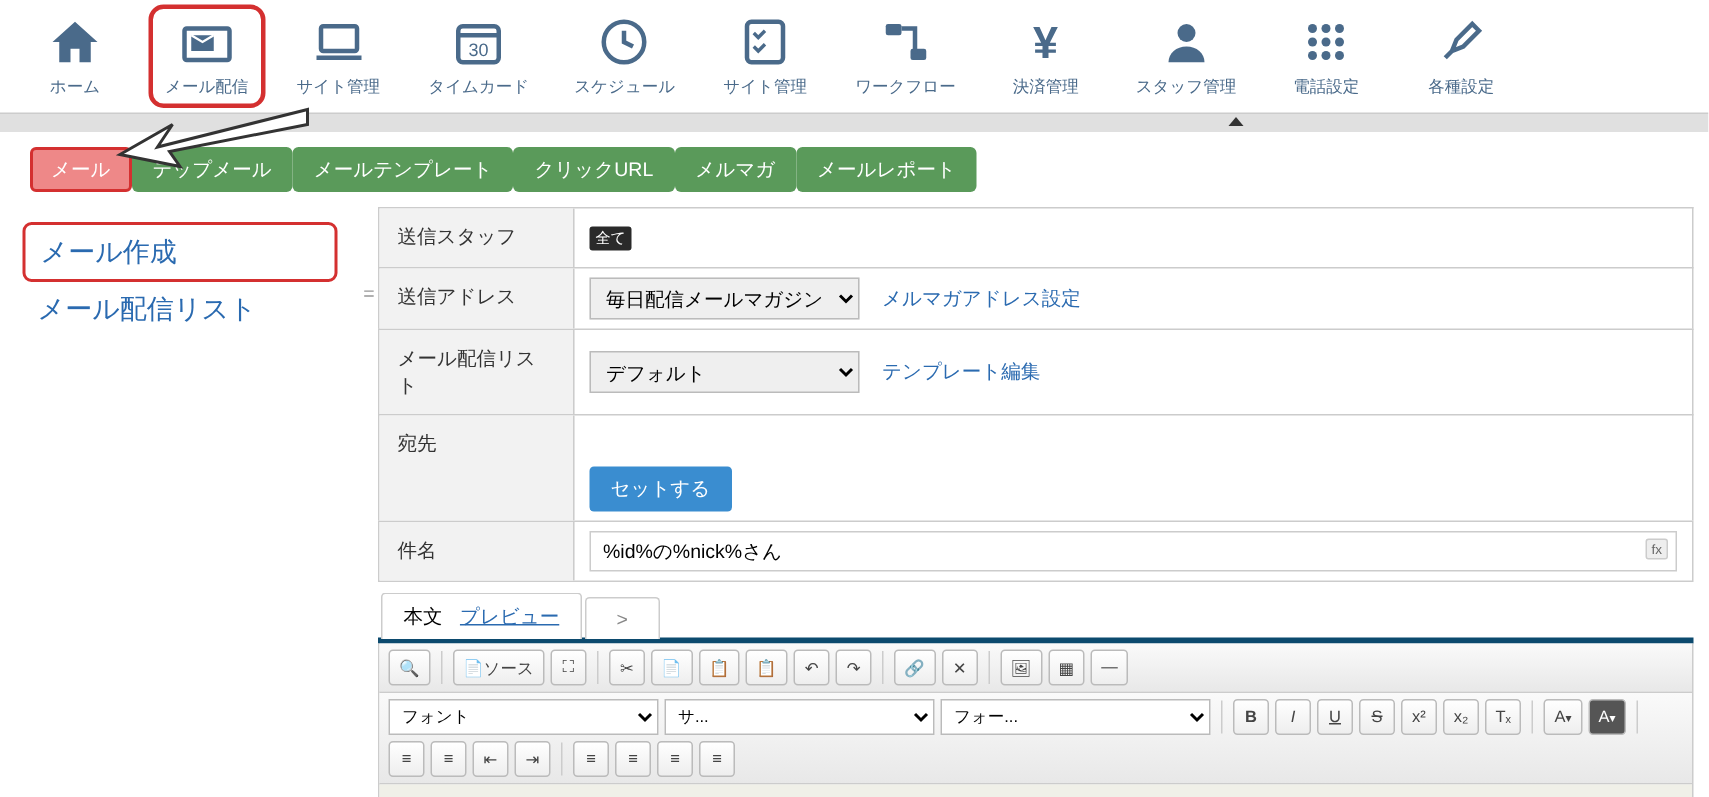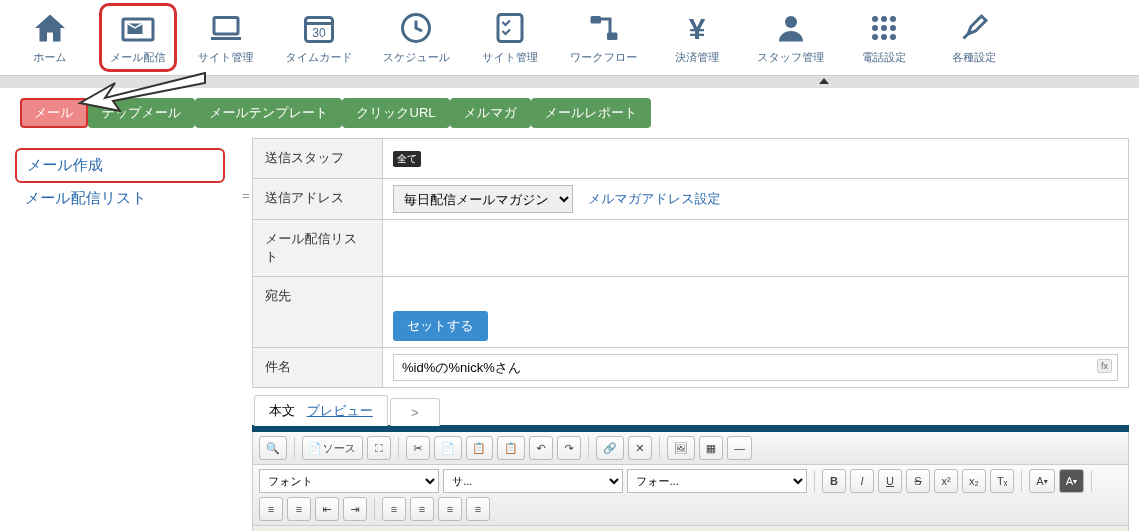--- a/index.html
+++ b/index.html
@@ -11,36 +11,36 @@
 .topitem.highlighted { border: 3px solid #d43030; border-radius: 10px; padding: 4px 8px; margin: -7px -11px; }
 .graybar { height: 12px; background: #e0e0e0; position: relative; }
 .graybar .marker { position: absolute; right: 310px; top: 2px; width: 0; height: 0; border-left: 5px solid transparent; border-right: 5px solid transparent; border-bottom: 6px solid #333; }
 .tabrow { padding: 10px 20px; display: flex; gap: 0; align-items: center; position: relative; }
 .pill { background: #5a9a5a; color: #fff; padding: 6px 14px; border-radius: 4px; font-size: 13px; cursor: pointer; }
 .pill.active { background: #e88; border: 2px solid #d43030; padding: 4px 12px; }
 .arrow { position: absolute; left: 75px; top: -25px; pointer-events: none; }
 .arrow svg { width: 140px; height: 50px; }
 .main { display: flex; }
 .side { width: 240px; padding: 10px 15px; }
-.side-link { display: block; color: #2a6ab0; padding: 6px 10px; cursor: pointer; font-size: 15px; }
+.side-link { display: block; color: #2a6ab0; padding: 6px 10px; cursor: pointer; font-size: 18px; }
 .side-link.boxed { border: 2px solid #d43030; border-radius: 6px; }
 .drag-handle { width: 12px; text-align: center; color: #999; cursor: col-resize; padding-top: 50px; }
 .content { flex: 1; padding: 0 10px 10px 0; }
 .form-row { display: flex; border: 1px solid #ccc; border-bottom: none; align-items: stretch; min-height: 40px; }
 .form-row:last-of-type { border-bottom: 1px solid #ccc; }
 .form-label { width: 130px; background: #f2f2f2; padding: 10px 12px; border-right: 1px solid #ccc; font-size: 13px; color: #333; }
 .form-field { flex: 1; padding: 6px 10px; display: flex; align-items: center; gap: 15px; }
 .badge-dark { background: #2a2a2a; color: #fff; font-size: 10px; padding: 1px 4px; border-radius: 2px; }
 select { height: 28px; border: 1px solid #bbb; padding: 2px 6px; font-size: 13px; min-width: 180px; }
 .link-blue { color: #2a6ab0; cursor: pointer; font-size: 13px; }
 .btn-blue { background: #3a8dd0; color: #fff; border: none; padding: 6px 14px; border-radius: 3px; cursor: pointer; font-size: 13px; margin-top: 28px; }
 .subject-input { width: 100%; border: 1px solid #ccc; padding: 5px 8px; font-size: 13px; }
 .subj-wrap { position: relative; width: 100%; }
 .subj-wrap .fx { position: absolute; right: 6px; top: 5px; background: #eee; border: 1px solid #ccc; border-radius: 2px; font-size: 9px; padding: 1px 3px; color: #666; }
-.tabstrip { display: flex; align-items: flex-end; gap: 0; margin-top: 6px; border-bottom: 7px solid #0c4a6e; padding-left: 2px; }
+.tabstrip { display: flex; align-items: flex-end; gap: 0; margin-top: 6px; border-bottom: 4px solid #0c4a6e; padding-left: 2px; }
 .tab { padding: 6px 14px; border: 1px solid #ccc; border-bottom: none; background: #fff; margin-right: 2px; cursor: pointer; font-size: 13px; position: relative; top: 1px; border-radius: 3px 3px 0 0; }
 .tab .preview { color: #2a6ab0; text-decoration: underline; margin-left: 8px; }
 .tab.empty { width: 50px; text-align: center; color: #888; }
 .ck { border: 1px solid #ccc; border-top: none; }
 .ck-row { background: linear-gradient(#fafafa,#e8e8e8); border-bottom: 1px solid #ccc; padding: 4px 6px; display: flex; gap: 4px; flex-wrap: wrap; align-items: center; }
 .ck-btn { border: 1px solid #bbb; background: linear-gradient(#fff,#eee); padding: 3px 6px; font-size: 11px; border-radius: 3px; cursor: pointer; display: inline-flex; align-items: center; justify-content: center; min-width: 24px; height: 24px; color: #444; }
 .ck-sep { width: 1px; background: #ccc; height: 22px; margin: 0 3px; }
 .ck-drop { border: 1px solid #bbb; background: #fff; height: 24px; font-size: 11px; padding: 0 4px; max-width: 70px; }
 .editor-area { background: #f0f0e8; height: 60px; border: none; width: 100%; }
 </style>
@@ -170,20 +170,24 @@
     <div class="form-row">
       <div class="form-label">送信アドレス</div>
       <div class="form-field">
         <select><option>毎日配信メールマガジン</option></select>
         <span class="link-blue">メルマガアドレス設定</span>
       </div>
     </div>
 
     <div class="form-row">
       <div class="form-label">メール配信リスト</div>
+      <div class="form-field">
+        <select><option>デフォルト</option></select>
+        <span class="link-blue">テンプレート編集</span>
+      </div>
     </div>
 
     <div class="form-row">
       <div class="form-label">宛先</div>
       <div class="form-field">
         <button class="btn-blue">セットする</button>
       </div>
     </div>
 
     <div class="form-row" style="border-bottom:1px solid #ccc">

